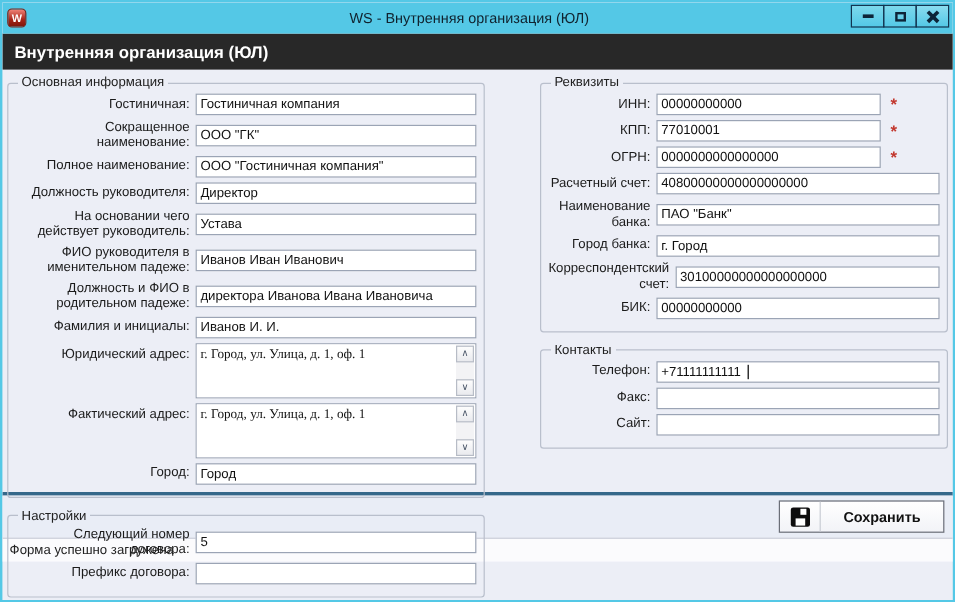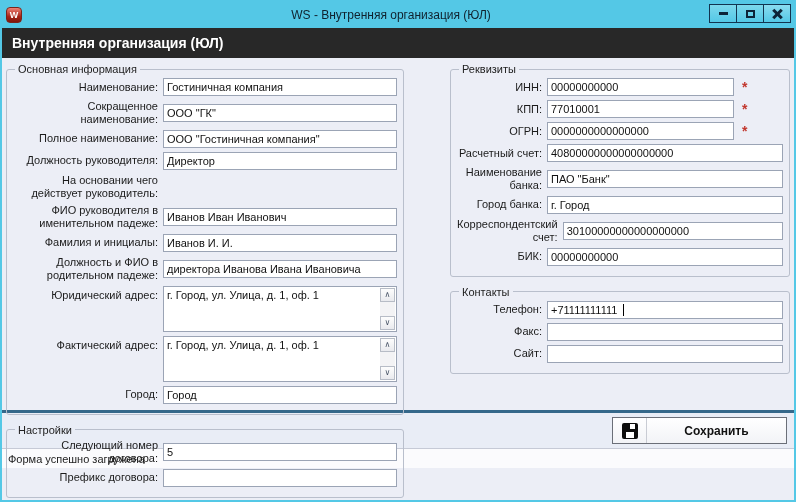--- a/index.html
+++ b/index.html
@@ -121,21 +121,21 @@
     width: 1px; height: 12px; background: #000;
   }
   
   .ta-wrap {
     position: relative; flex: 1; height: 46px;
     border: 1px solid #9ba4b5; background: #fff;
   }
   .ta {
     width: 100%; height: 100%;
     border: none; resize: none; outline: none;
-    font-family: Liberation Sans, sans-serif;
+    font-family: Liberation Serif, serif;
     font-size: 11px; color: #111;
     padding: 2px 20px 6px 3px;
     overflow: hidden;
   }
   .ta-scroll {
     position: absolute; right: 1px; top: 1px; bottom: 1px;
     width: 15px;
     display: flex; flex-direction: column; justify-content: space-between;
     background: #f3f3f5;
   }
@@ -149,21 +149,21 @@
   }
   
   .divider { height: 3px; background: #35688a; }
   .footer {
     height: 35px;
     background: #e9edf6;
     display: flex; align-items: center; justify-content: flex-end;
     padding-right: 7px;
   }
   .save-btn {
-    width: 175px; height: 27px;
+    width: 138px; height: 27px;
     border: 1px solid #6b6f78;
     background: linear-gradient(#ffffff, #f2f3f7);
     display: flex; align-items: center;
     cursor: pointer;
     font-family: "Liberation Sans", sans-serif;
   }
   .floppy {
     width: 34px; display: flex; align-items: center; justify-content: center;
     border-right: 1px solid #c9ccd4; height: 100%;
   }
@@ -206,49 +206,50 @@
 
   <div class="page-header">Внутренняя организация (ЮЛ)</div>
 
   <div class="content">
 
     <div class="col-left">
       <fieldset>
         <legend>Основная информация</legend>
 
         <div class="row">
-          <label class="lbl">Наименование:</label>
+          <label class="lbl">Гостиничная:</label>
           <input class="inp" value="Гостиничная компания" style="">
         </div>
         <div class="row">
           <label class="lbl">Сокращенное наименование:</label>
           <input class="inp" value="ООО &quot;ГК&quot;" style="">
         </div>
         <div class="row">
           <label class="lbl">Полное наименование:</label>
           <input class="inp" value="ООО &quot;Гостиничная компания&quot;" style="">
         </div>
         <div class="row">
           <label class="lbl">Должность руководителя:</label>
           <input class="inp" value="Директор" style="">
         </div>
         <div class="row">
           <label class="lbl">На основании чего действует руководитель:</label>
+          <input class="inp" value="Устава" style="">
         </div>
         <div class="row">
           <label class="lbl">ФИО руководителя в именительном падеже:</label>
           <input class="inp" value="Иванов Иван Иванович" style="">
         </div>
         <div class="row">
+          <label class="lbl">Должность и ФИО в родительном падеже:</label>
+          <input class="inp" value="директора Иванова Ивана Ивановича" style="">
+        </div>
+        <div class="row">
           <label class="lbl">Фамилия и инициалы:</label>
           <input class="inp" value="Иванов И. И." style="">
-        </div>
-        <div class="row">
-          <label class="lbl">Должность и ФИО в родительном падеже:</label>
-          <input class="inp" value="директора Иванова Ивана Ивановича" style="">
         </div>
 
         <div class="row top">
           <label class="lbl">Юридический адрес:</label>
           <div class="ta-wrap">
             <textarea class="ta" style="">г. Город, ул. Улица, д. 1, оф. 1</textarea>
             <div class="ta-scroll">
               <div class="sb">∧</div>
               <div class="sb">∨</div>
             </div>

